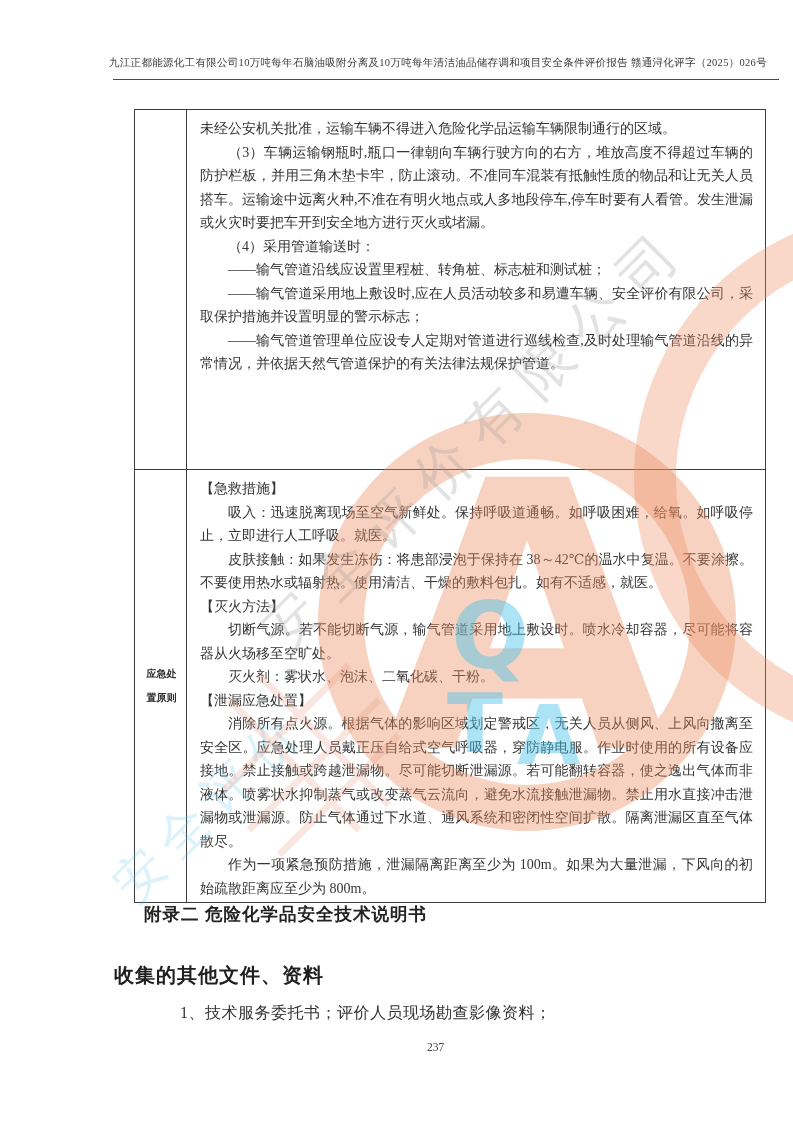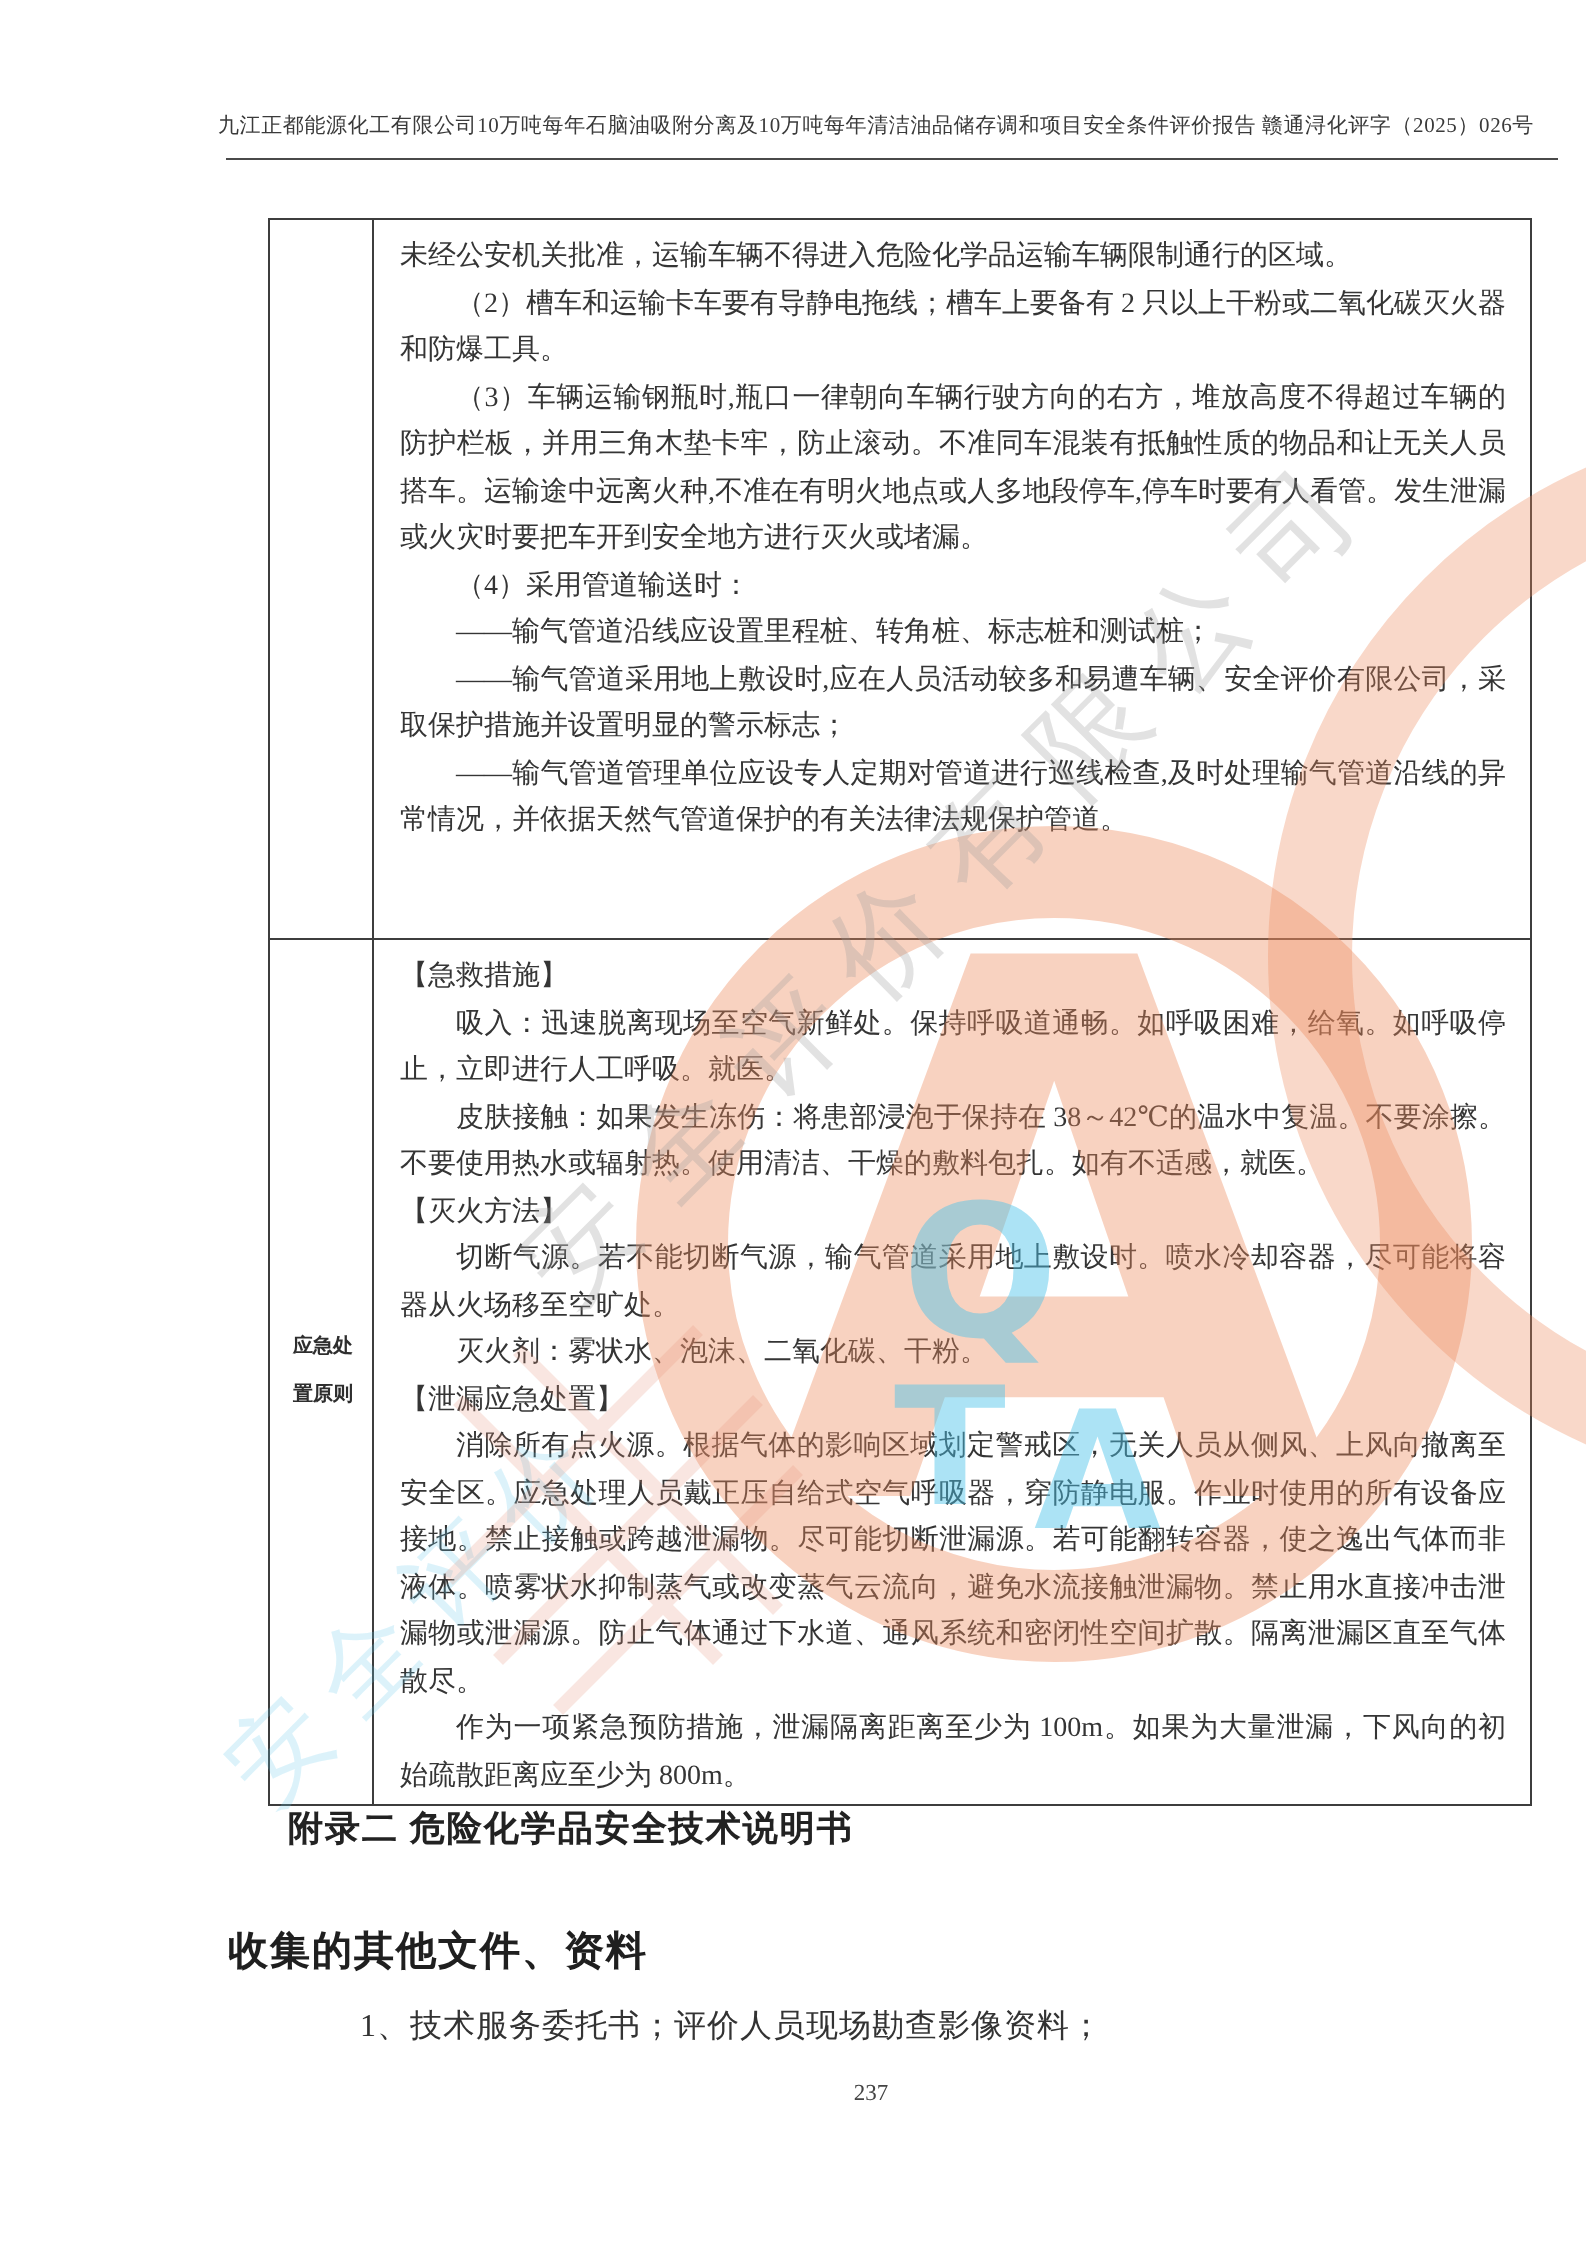--- a/index.html
+++ b/index.html
@@ -87,21 +87,20 @@
   <div class="header-line"></div>
 
   <div class="doc-table">
 
     <div class="t-row row1">
       <div class="label-cell">
         <span></span>
       </div>
       <div class="content-cell">
         <p>未经公安机关批准，运输车辆不得进入危险化学品运输车辆限制通行的区域。</p>
-        <p class="indent">（2）槽车和运输卡车要有导静电拖线；槽车上要备有 2 只以上干粉或二氧化碳灭火器和防爆工具。</p>
         <p class="indent">（3）车辆运输钢瓶时,瓶口一律朝向车辆行驶方向的右方，堆放高度不得超过车辆的防护栏板，并用三角木垫卡牢，防止滚动。不准同车混装有抵触性质的物品和让无关人员搭车。运输途中远离火种,不准在有明火地点或人多地段停车,停车时要有人看管。发生泄漏或火灾时要把车开到安全地方进行灭火或堵漏。</p>
         <p class="indent">（4）采用管道输送时：</p>
         <p class="indent">——输气管道沿线应设置里程桩、转角桩、标志桩和测试桩；</p>
         <p class="indent">——输气管道采用地上敷设时,应在人员活动较多和易遭车辆、安全评价有限公司，采取保护措施并设置明显的警示标志；</p>
         <p class="indent">——输气管道管理单位应设专人定期对管道进行巡线检查,及时处理输气管道沿线的异常情况，并依据天然气管道保护的有关法律法规保护管道。</p>
       </div>
     </div>
 
     <div class="t-row row2">
       <div class="label-cell">

